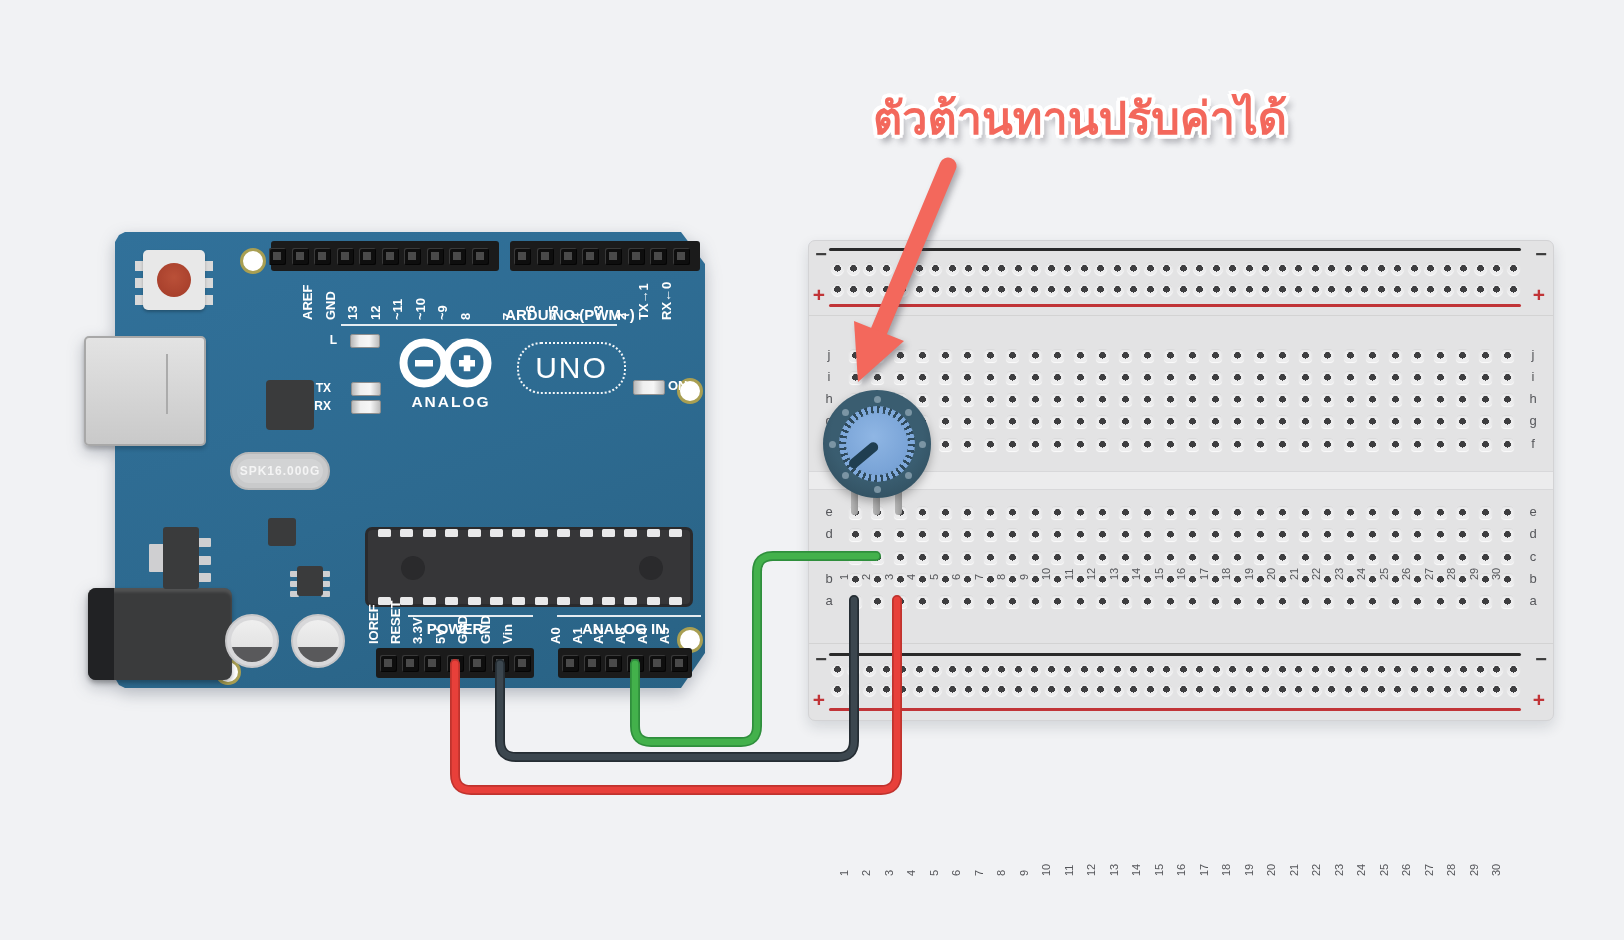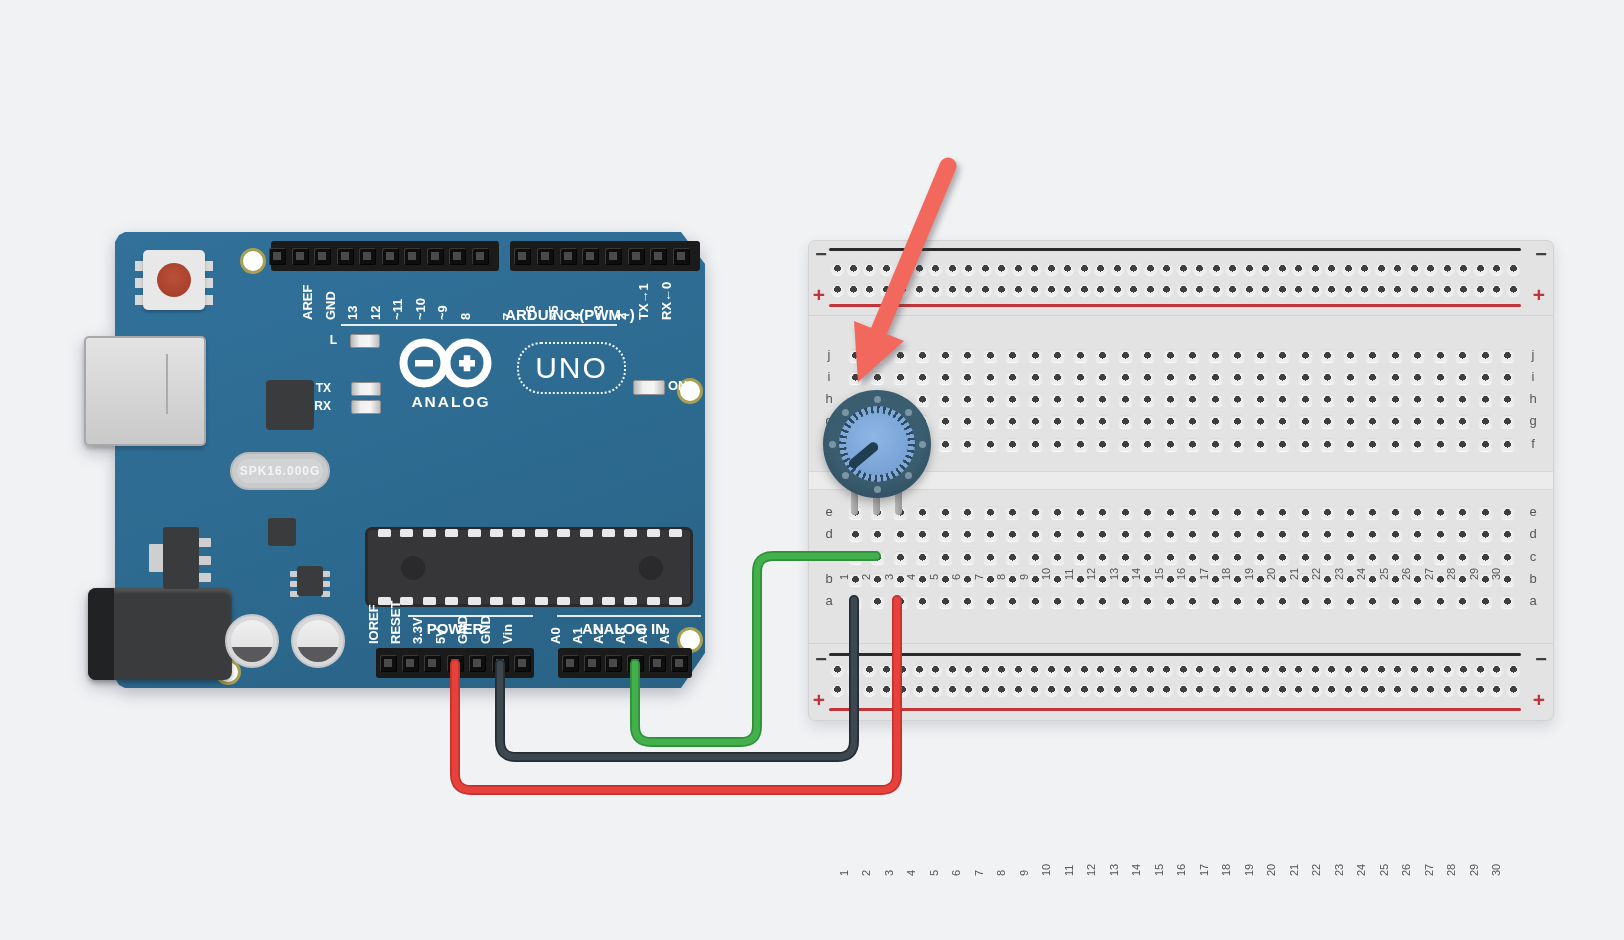--- a/index.html
+++ b/index.html
@@ -925,13 +925,14 @@
       <path d="M635,664 L635,726 Q635,742 651,742 L741,742 Q757,742 757,726 L757,572 Q757,556 773,556 L876,556" fill="none" stroke="#2f8f3c" stroke-width="10" stroke-linecap="round" stroke-linejoin="round"></path>
       <path d="M635,664 L635,726 Q635,742 651,742 L741,742 Q757,742 757,726 L757,572 Q757,556 773,556 L876,556" fill="none" stroke="#43b14b" stroke-width="6.5" stroke-linecap="round" stroke-linejoin="round"></path>
     </g>
   </svg>
 
   <svg id="arrow-svg" class="overlay" width="1624" height="940">
     <line x1="948" y1="166" x2="879" y2="331" stroke="#f3685c" stroke-width="17" stroke-linecap="round"></line>
     <polygon points="858,382 854,321 904,341" fill="#f3685c"></polygon>
   </svg>
 
+  <div id="annotation" class="abs">ตัวต้านทานปรับค่าได้</div>
 </div>
 
 </body></html>

